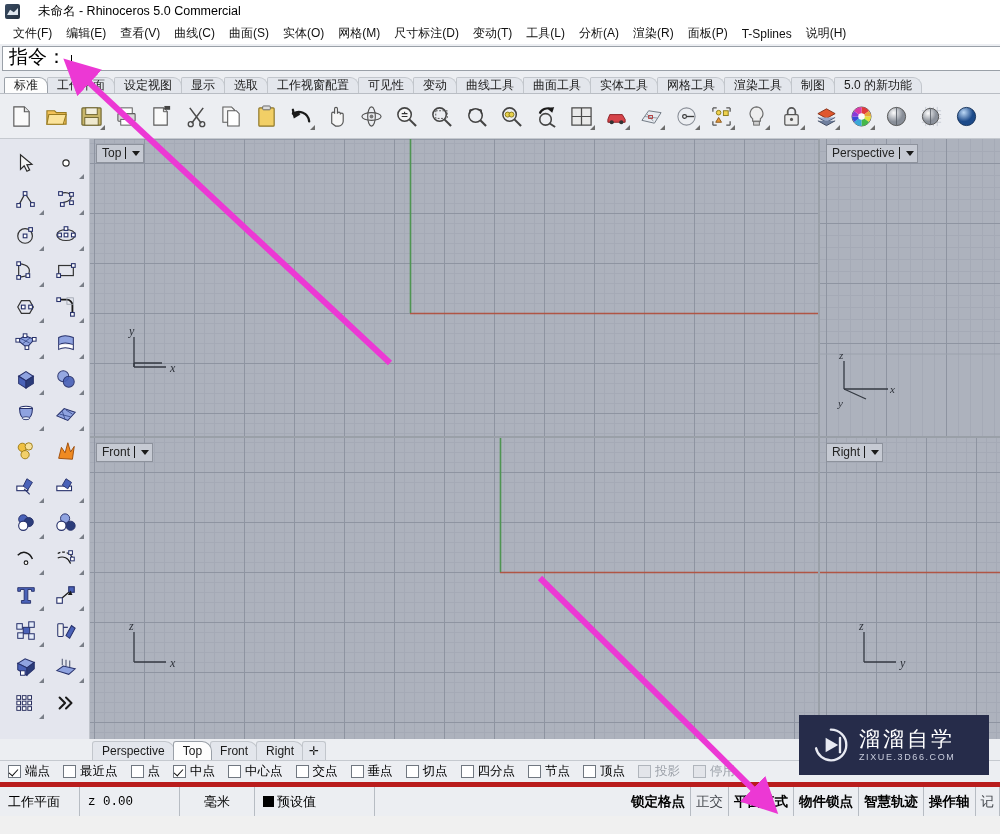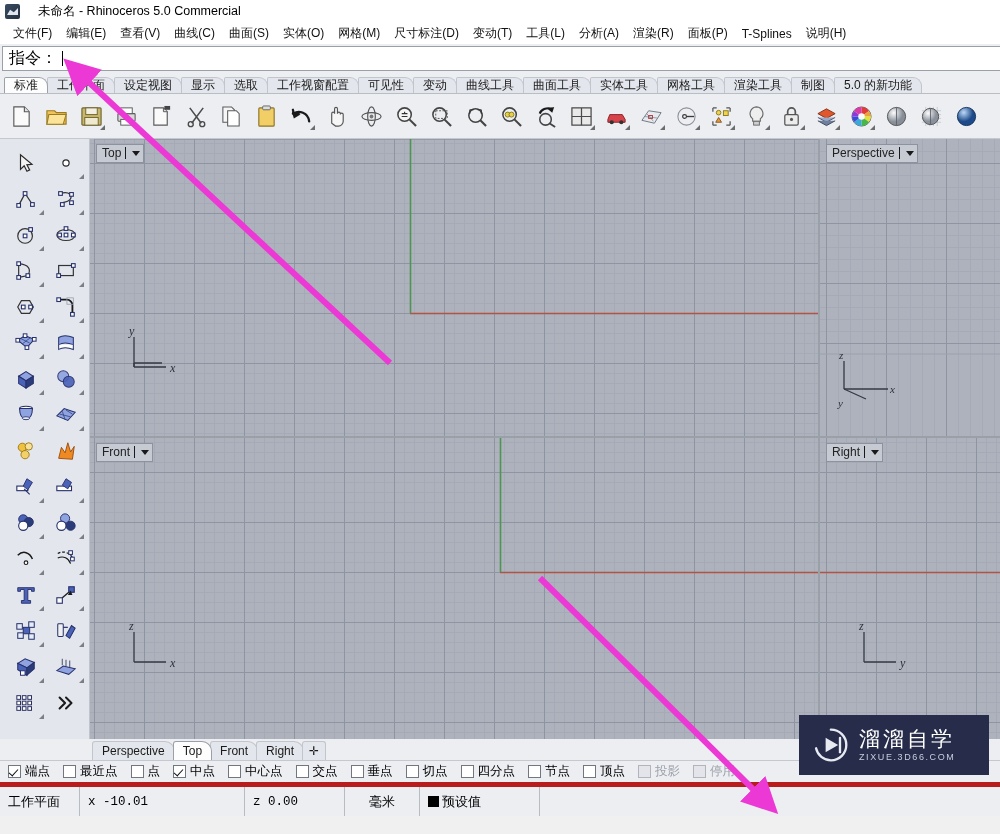--- a/index.html
+++ b/index.html
@@ -36,22 +36,22 @@
   }
   .menu-item {
     font-size: 12px; color: #111; padding: 2px 7px; white-space: nowrap; cursor: default;
   }
 
   
   .cmdwrap { background:#eceef2; padding: 2px 0 1px 0; }
   .cmdline {
     height: 25px; background: #ffffff; border: 1px solid #9aa0a8;
     border-right: none; margin: 0 0 0 2px;
-    display: flex; align-items: center; padding-left: 6px;
-    font-size: 16px; color: #000;
+    display: flex; align-items: flex-end; padding-left: 6px;
+    font-size: 19px; color: #000;
   }
   .cmd-caret {
     display:inline-block; width:1px; height:15px; background:#000; margin-left:5px;
     vertical-align: middle;
   }
 
   
   .tabstrip {
     height: 22px; background: #eceef2; display: flex; align-items: flex-end;
     padding-left: 4px; border-bottom: 1px solid #b9bdc4; position: relative;
@@ -906,34 +906,40 @@
       <div class="osnap-item disabled">
         <span class="cbx off-dim"></span>
         <span>停用</span>
       </div>
     </div>
 
   <div class="statusbar">
     <div class="sb-cell" style="width:80px">
       <span>工作平面</span>
     </div>
-    <div class="sb-cell sb-mono" style="width:165px">
-      <span>x  -10.01</span>
-    </div>
     <div class="sb-cell sb-mono" style="width:100px">
       <span>z  0.00</span>
     </div>
     <div class="sb-cell" style="width:75px;justify-content:center">
       <span>毫米</span>
     </div>
     <div class="sb-cell" style="width:120px">
       <span class="sb-swatch"></span>
       <span>预设值</span>
     </div>
     <div style="flex:1 1 auto"></div>
+    <div style="display:flex" id="sbtoggles">
+        <div class="sb-toggle on">锁定格点</div>
+        <div class="sb-toggle off">正交</div>
+        <div class="sb-toggle on">平面模式</div>
+        <div class="sb-toggle on">物件锁点</div>
+        <div class="sb-toggle on">智慧轨迹</div>
+        <div class="sb-toggle on">操作轴</div>
+        <div class="sb-toggle off">记</div>
+      </div>
   </div>
 
   <div class="watermark">
     <svg class="wm-logo" viewBox="0 0 40 40">
       <path d="M20 3 C29.4 3 37 10.6 37 20 C37 29.4 29.4 37 20 37 C10.6 37 3 29.4 3 20 C3 10.6 10.6 3 20 3 Z" fill="none" stroke="#e8eaf2" stroke-width="2.6" stroke-linecap="round" stroke-dasharray="76 30"></path>
       <path d="M14 12 L14 28 L28 20 Z" fill="#e8eaf2"></path>
       <path d="M30 12 L30 28" stroke="#e8eaf2" stroke-width="2.6" stroke-linecap="round"></path>
     </svg>
     <div class="wm-text">
       <div class="wm-cn">溜溜自学</div>

